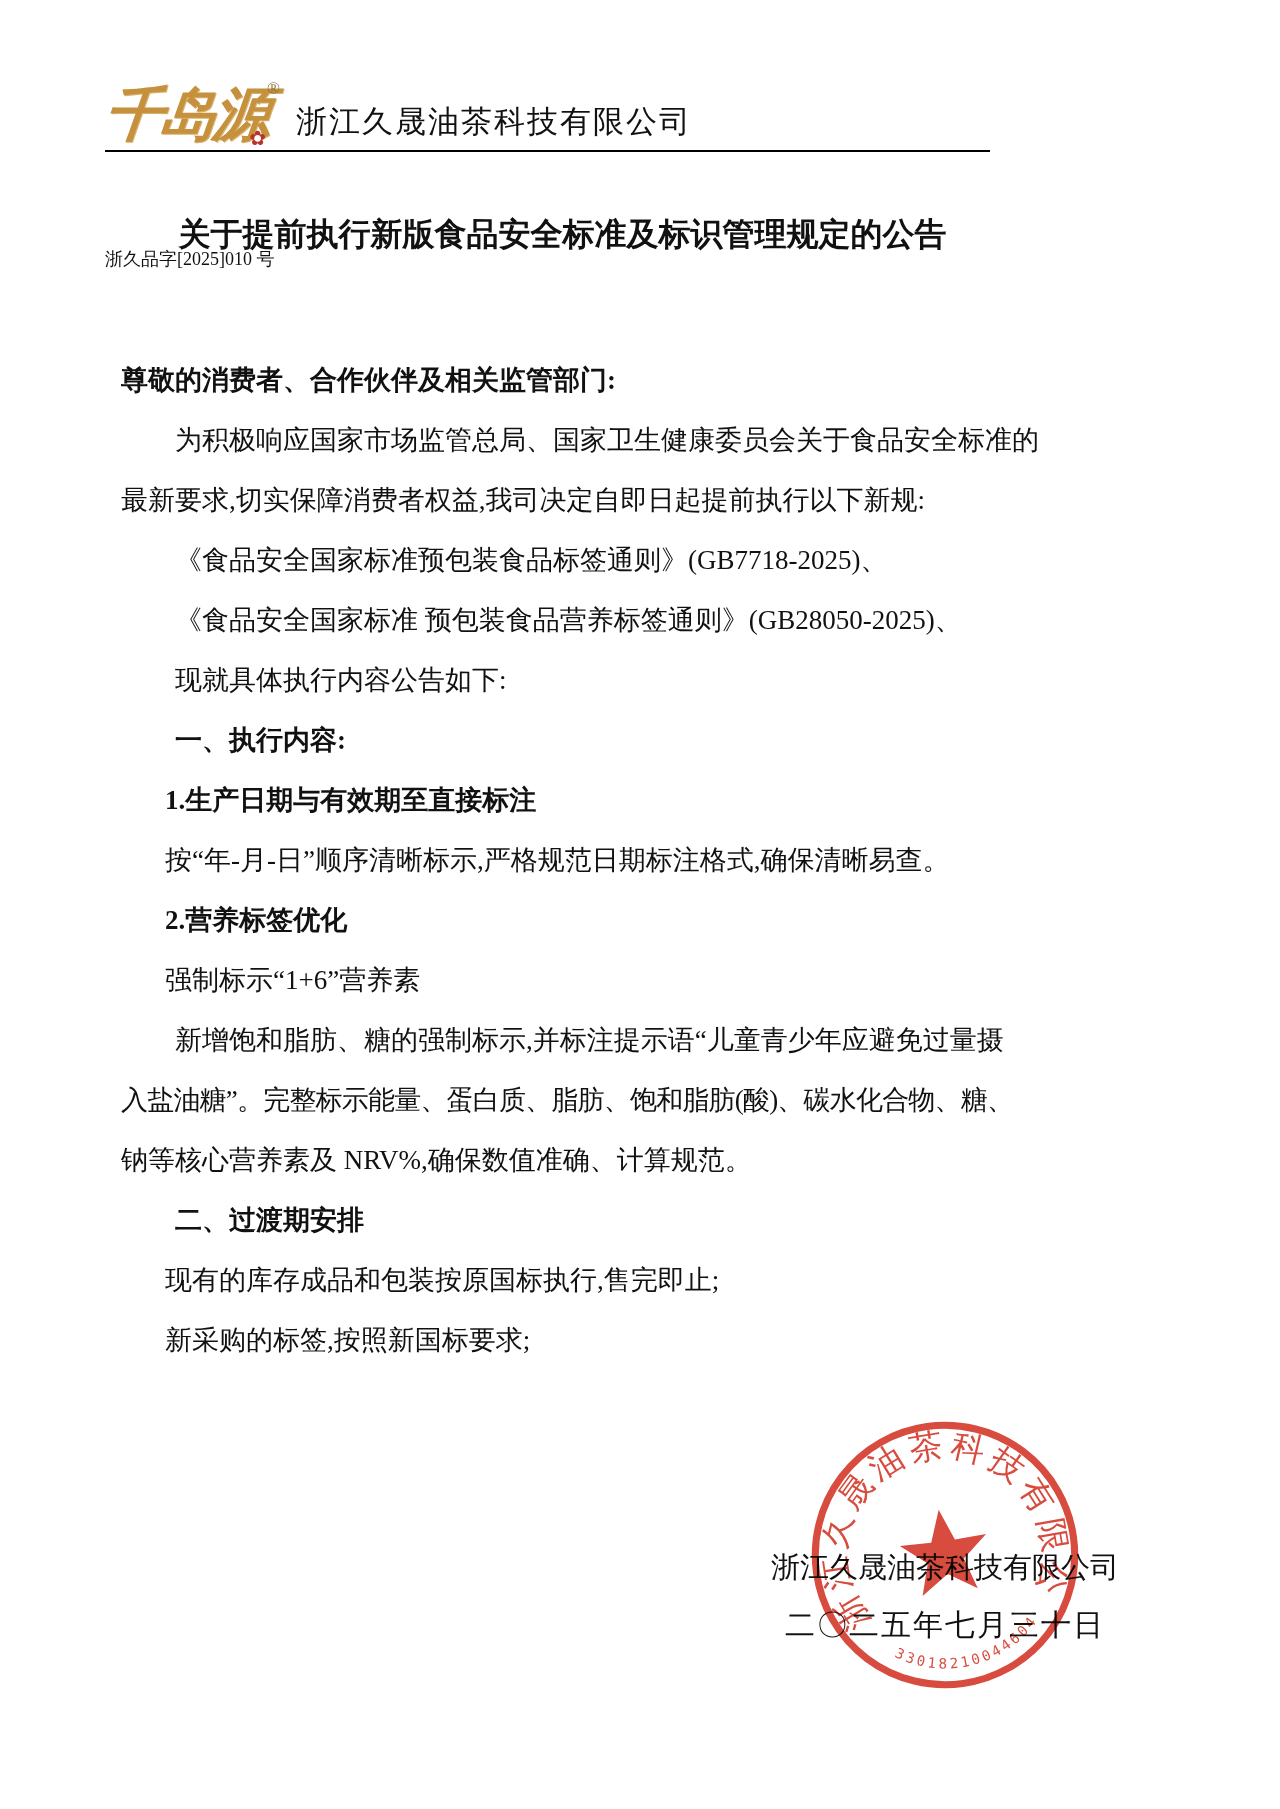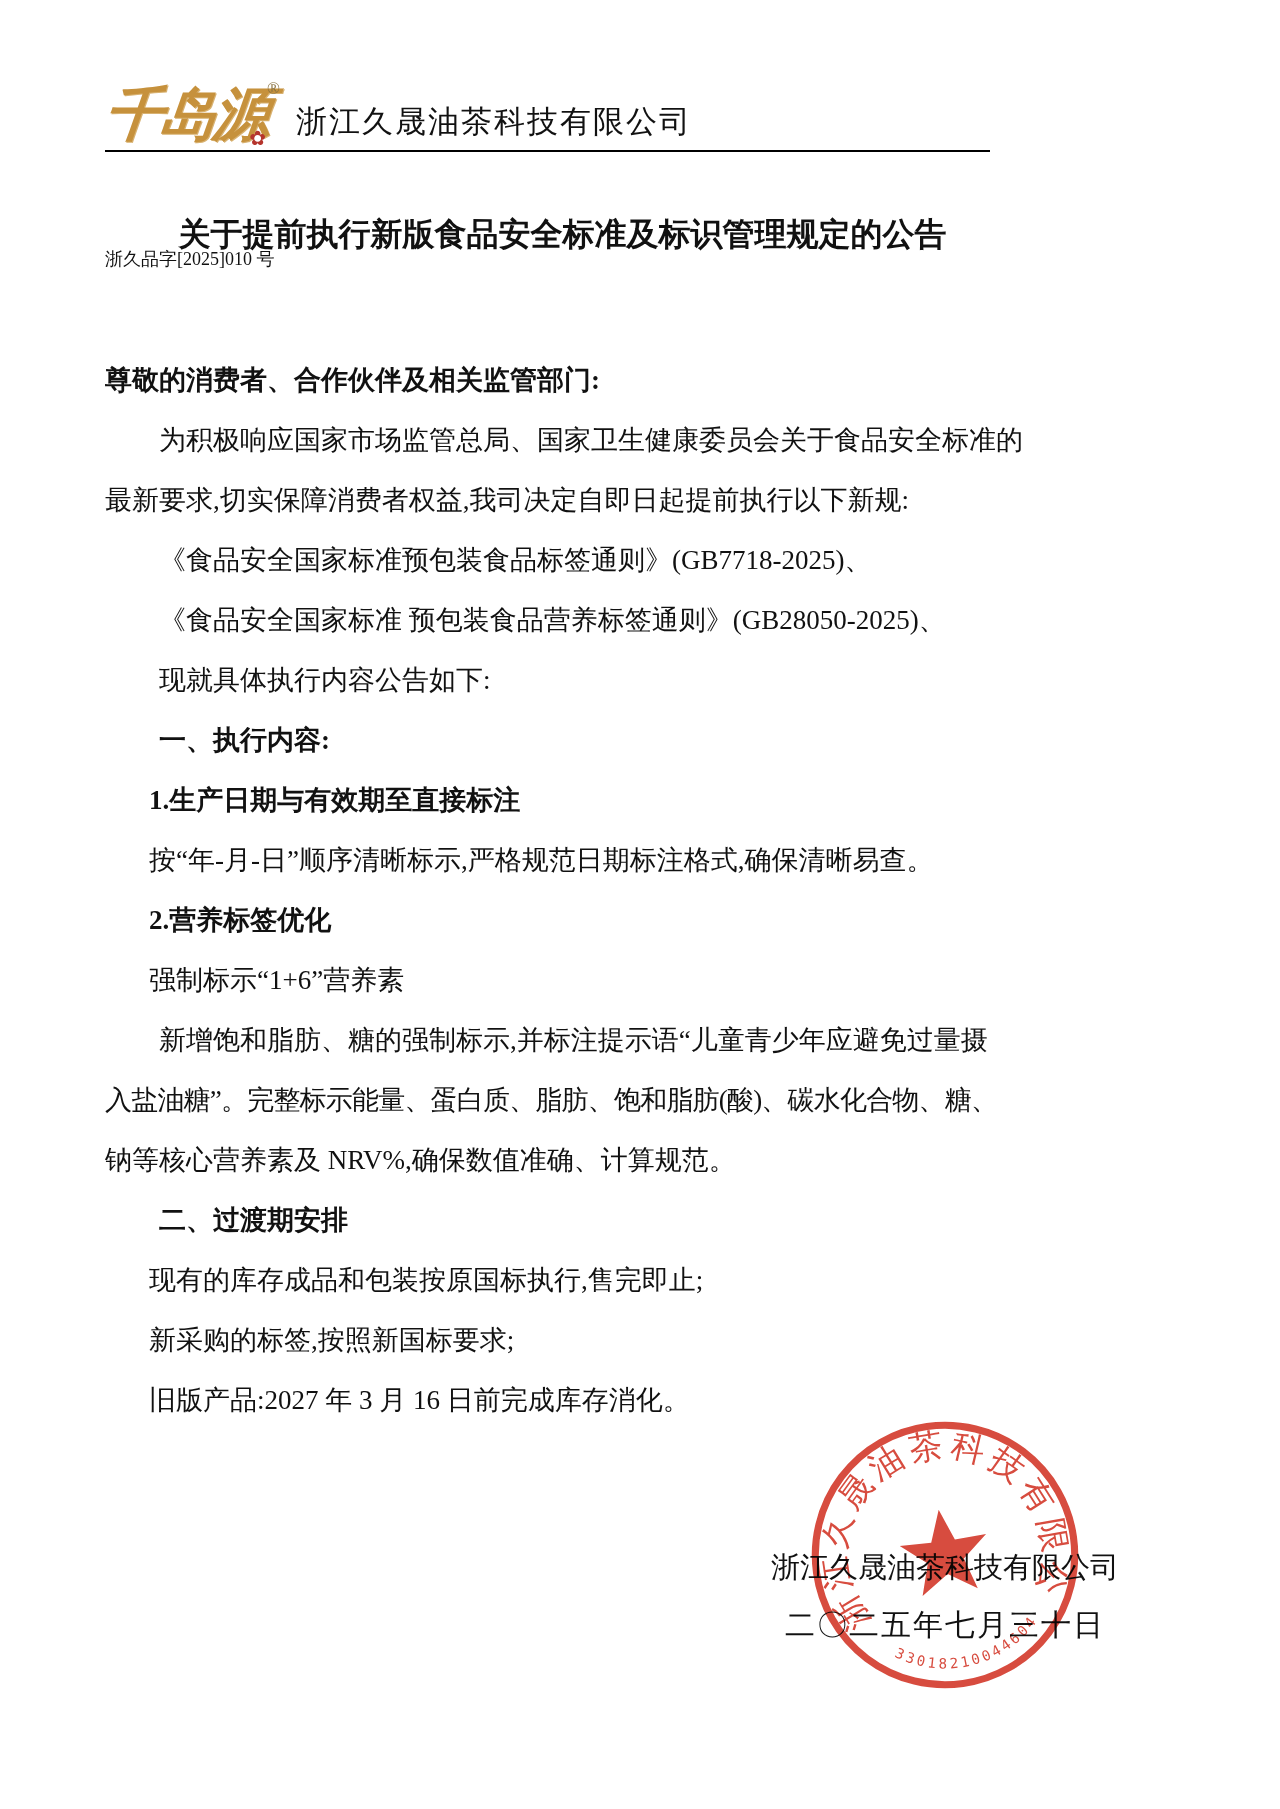--- a/index.html
+++ b/index.html
@@ -39,21 +39,21 @@
     position:absolute;left:105px;top:188px;width:915px;
     text-align:center;font-size:32px;font-weight:bold;line-height:50px;
     letter-spacing:0;white-space:nowrap;
   }
   .doc-number{
     position:absolute;left:105px;top:244px;width:915px;
     text-align:left;font-size:18px;line-height:30px;
   }
   
   .content{
-    position:absolute;left:0;top:350px;width:1048px;
+    position:absolute;left:16px;top:350px;width:1048px;
     padding:0 255px 0 105px;box-sizing:border-box;
   }
   .content p{
     margin:0;font-size:27px;line-height:60px;white-space:nowrap;
   }
   .b{font-weight:bold;}
   .ind{ text-indent:54px; }
   .ind-sm{ text-indent:44px; }
   .tight{letter-spacing:-0.8px;}
   
@@ -99,21 +99,20 @@
     <p class="b ind-sm">1.生产日期与有效期至直接标注</p>
     <p class="ind-sm">按“年-月-日”顺序清晰标示,严格规范日期标注格式,确保清晰易查。</p>
     <p class="b ind-sm">2.营养标签优化</p>
     <p class="ind-sm">强制标示“1+6”营养素</p>
     <p class="ind">新增饱和脂肪、糖的强制标示,并标注提示语“儿童青少年应避免过量摄</p>
     <p class="tight">入盐油糖”。完整标示能量、蛋白质、脂肪、饱和脂肪(酸)、碳水化合物、糖、</p>
     <p>钠等核心营养素及 NRV%,确保数值准确、计算规范。</p>
     <p class="b ind">二、过渡期安排</p>
     <p class="ind-sm">现有的库存成品和包装按原国标执行,售完即止;</p>
     <p class="ind-sm">新采购的标签,按照新国标要求;</p>
-    <p class="ind-sm">旧版产品:2027 年 3 月 16 日前完成库存消化。</p>
   </div>
 
   <div class="signature">
     <p class="sig-company">浙江久晟油茶科技有限公司</p>
     <p class="sig-date">二〇二五年七月三十日</p>
   </div>
 
   <svg class="seal" viewBox="0 0 300 300" xmlns="http://www.w3.org/2000/svg" aria-hidden="true">
     <defs>
       <path id="sealTextArc" d="M 70.5 205.7 A 97 97 0 1 1 229.5 205.7" fill="none"></path>

